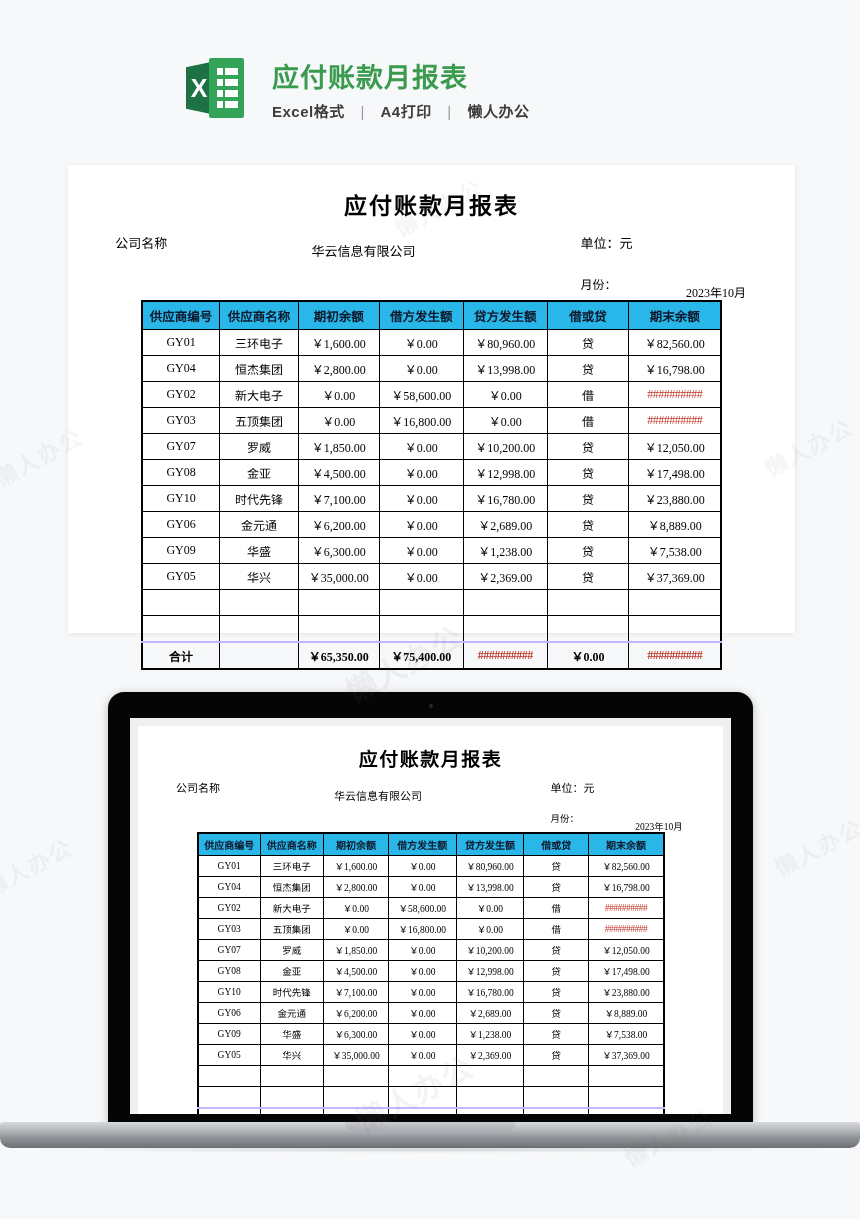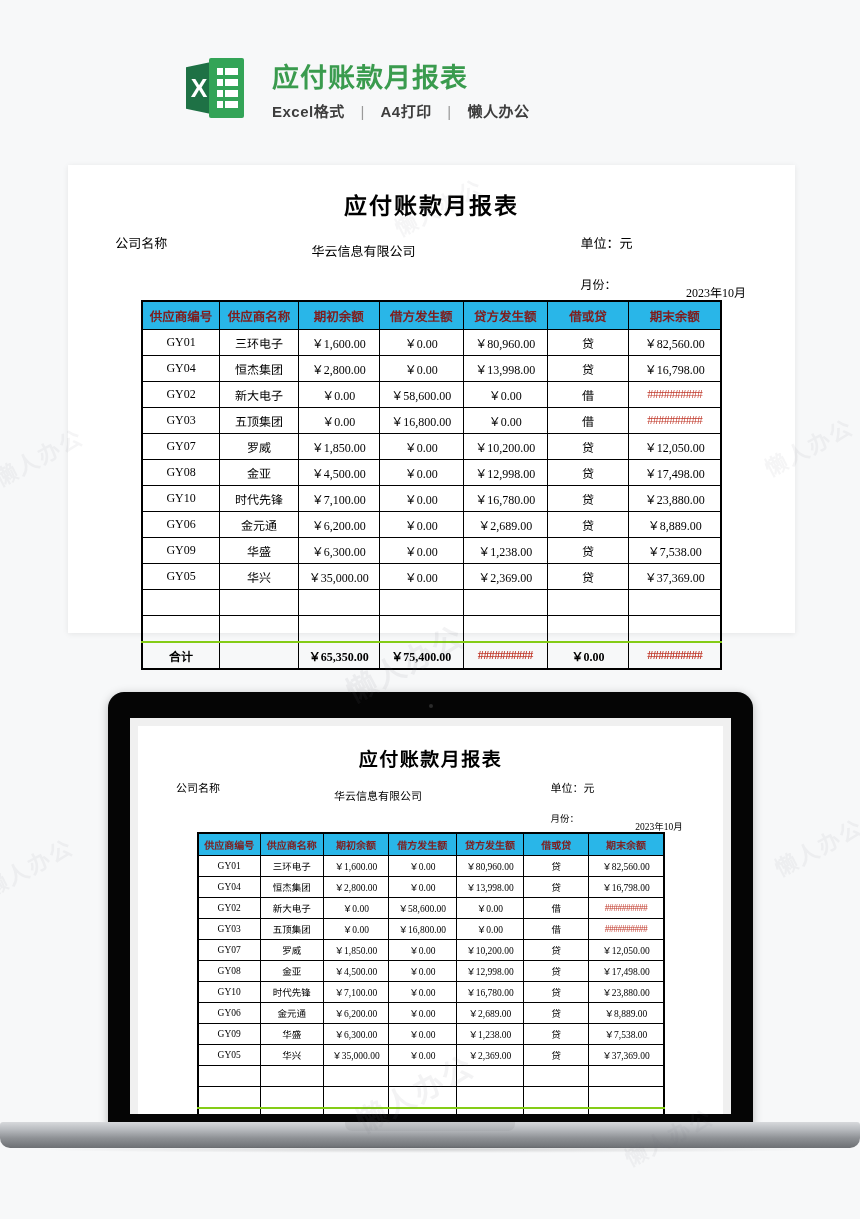--- a/index.html
+++ b/index.html
@@ -167,28 +167,28 @@
     border: 1px solid #000;
     text-align: center;
     font-size: 12px;
     height: 25px;
     padding: 0 2px;
     overflow: hidden;
     white-space: nowrap;
   }
   table.rpt thead th {
     background: #29b6e8;
-    color: #7f1d1d;
+    color: #0f172a;
     font-weight: bold;
     font-size: 12.5px;
     height: 27px;
     font-family: "Liberation Sans", "DejaVu Sans", sans-serif;
   }
   table.rpt tr.blank td { height: 25px; }
-  table.rpt tr.total td { font-weight: bold; border-top: 2px solid #84cc16; }
+  table.rpt tr.total td { font-weight: bold; border-top: 2px solid #c4b5fd; }
   table.rpt td.hash { color: #c0392b; letter-spacing: -0.5px; }
 
   
   table.rpt col.c0 { width: 13.5%; }
   table.rpt col.c1 { width: 13.5%; }
   table.rpt col.c2 { width: 14%; }
   table.rpt col.c3 { width: 14.5%; }
   table.rpt col.c4 { width: 14.5%; }
   table.rpt col.c5 { width: 14%; }
   table.rpt col.c6 { width: 16%; }

